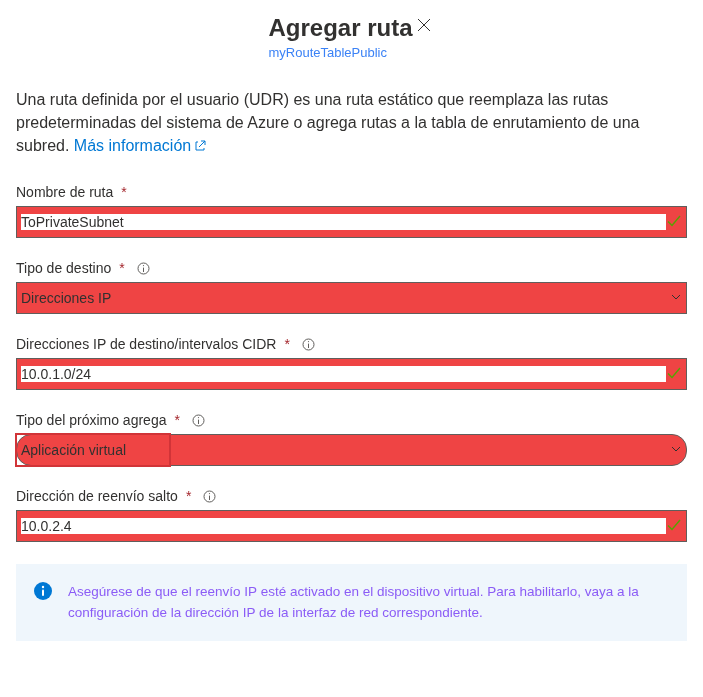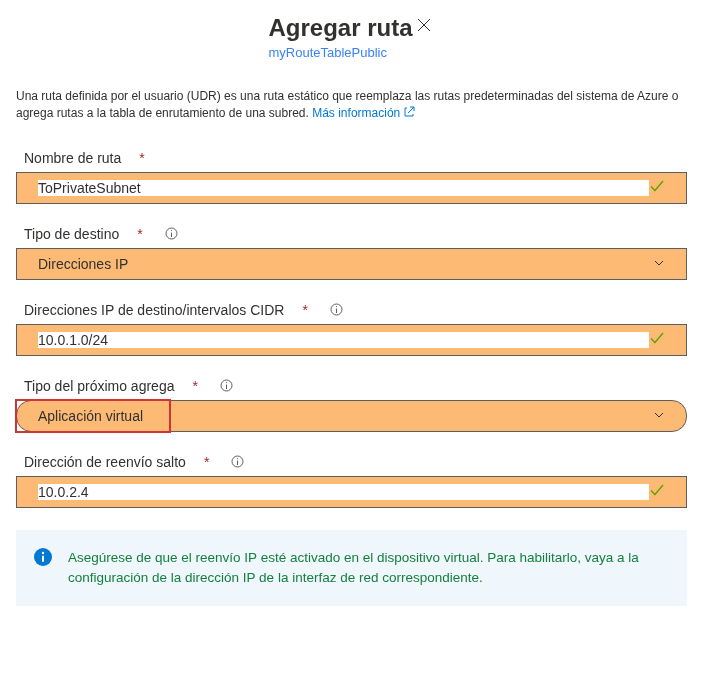--- a/index.html
+++ b/index.html
@@ -9,59 +9,59 @@
       color: #323130;
       padding: 14px 16px;
       width: 703px;
       background: #fff;
     }
     .header { display: flex; justify-content: center; align-items: flex-start; }
     .title { font-size: 24px; font-weight: 600; color: #323130; line-height: 1.2; }
     .subtitle { font-size: 13px; color: #3b82f6; margin-top: 2px; }
     .close-btn { cursor: pointer; padding: 4px; }
     .close-btn svg { width: 14px; height: 14px; }
-    .description { margin-top: 28px; font-size: 12px; line-height: 1.45; color: #323130; }
+    .description { margin-top: 28px; font-size: 16px; line-height: 1.45; color: #323130; }
     .link { color: #0078d4; cursor: pointer; }
     .ext-icon { display: inline-block; vertical-align: -1px; margin-left: 3px; }
     .ext-icon svg { width: 12px; height: 12px; }
     .form { margin-top: 26px; }
     .field { margin-bottom: 22px; }
-    .label-row { display: flex; align-items: center; font-size: 14px; color: #323130; margin-bottom: 6px; gap: 16px; margin-left: 8px; }
+    .label-row { display: flex; align-items: center; font-size: 14px; color: #323130; margin-bottom: 6px; gap: 6px; }
     .required { color: #a4262c; margin-left: 2px; }
     .info-icon { margin-left: 6px; display: inline-flex; }
     .info-icon svg { width: 13px; height: 13px; }
     .control {
       position: relative;
       display: flex;
       align-items: center;
       border: 1px solid #605e5c;
       height: 32px;
-      padding: 0 21px;
+      padding: 0 4px;
       font-size: 14px;
-      background: #fdba74;
+      background: #ef4444;
     }
     .control-value { flex: 1; }
     .control input { border: none; outline: none; width: 100%; font-size: 14px; font-family: inherit; color: #323130; }
     .chevron svg { width: 12px; height: 12px; }
     .check svg { width: 16px; height: 16px; }
     .highlight-box {
       position: absolute;
       left: -2px; top: -2px;
       width: 156px; height: 34px;
       border: 2px solid #d13438;
       pointer-events: none;
     }
     .infobox {
       background: #eff6fc;
       padding: 18px 16px 18px 52px;
       font-size: 13.5px;
       line-height: 1.5;
       position: relative;
       margin-top: 8px;
-      color: #15803d;
+      color: #8b5cf6;
     }
     .infobox-icon {
       position: absolute;
       left: 18px; top: 18px;
     }
     .infobox-icon svg { width: 18px; height: 18px; }
   </style>
 </head>
 <body>
 

